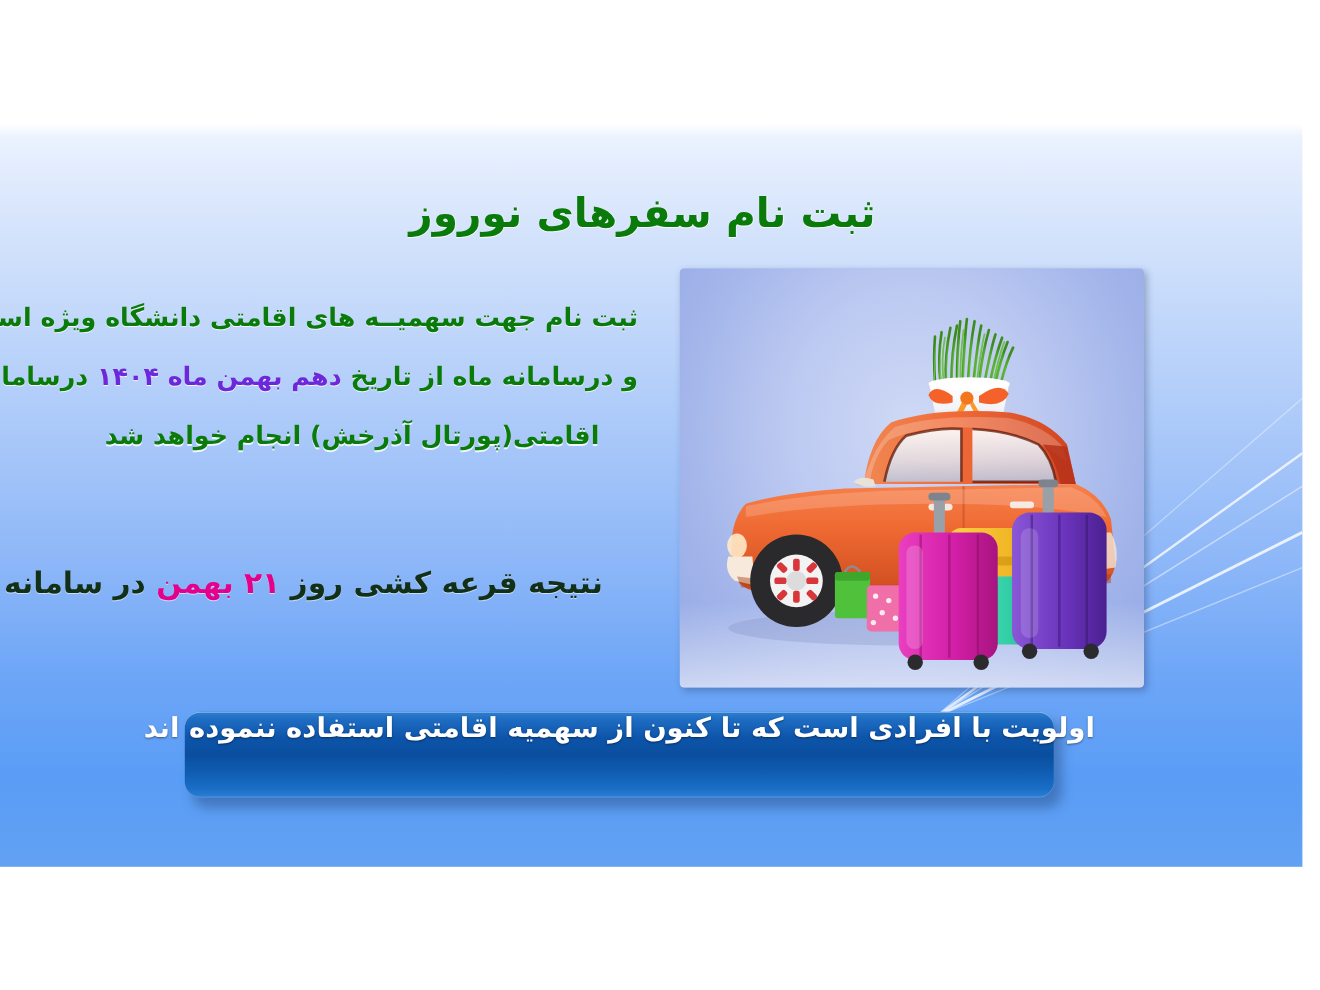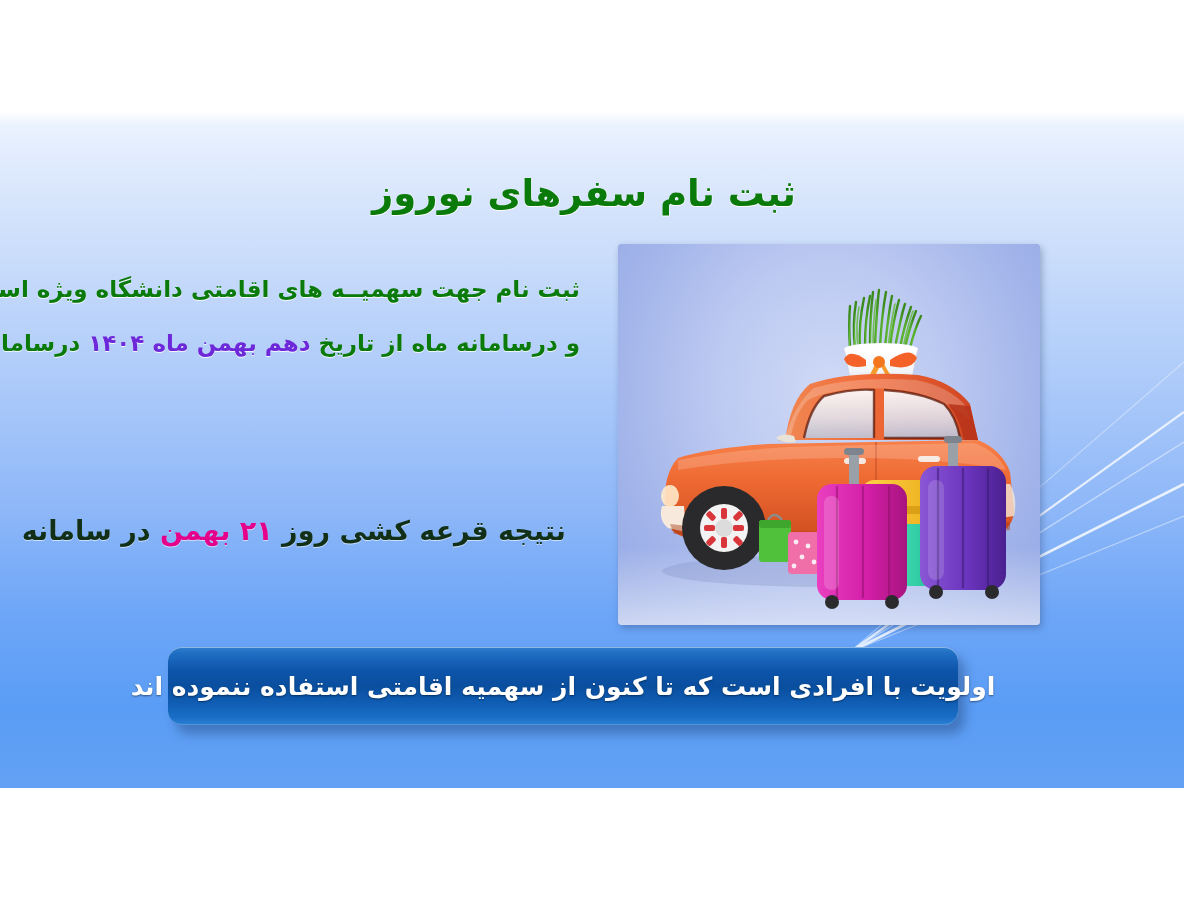--- a/index.html
+++ b/index.html
@@ -86,21 +86,21 @@
     text-shadow: 0 1px 0 rgba(255,255,255,0.8);
     white-space: nowrap;
   }
   .hl {
     color: #6d28d9;
   }
 
   
   .text-col-2 {
     position: absolute;
-    right: 634px;
+    right: 652px;
     top: 512px;
     width: 520px;
     text-align: right;
     direction: rtl;
   }
   .para-line-2 {
     font-size: 27px;
     font-weight: bold;
     color: #123018;
     line-height: 38px;
@@ -155,21 +155,21 @@
         #1f6ec4 8%,
         #0d55ab 30%,
         #0a4e9e 50%,
         #0f5cb2 70%,
         #1a6ec6 90%,
         #2b80d4 100%);
     box-shadow: 7px 9px 11px rgba(20,45,90,0.35),
                 inset 0 1px 0 rgba(255,255,255,0.45),
                 inset 0 -1px 0 rgba(255,255,255,0.18);
     display: flex;
-    align-items: center;
+    align-items: flex-start;
     justify-content: center;
     direction: rtl;
   }
   .banner-text {
     font-size: 25px;
     font-weight: bold;
     color: #ffffff;
     letter-spacing: 0.4px;
     text-shadow: 0 1px 2px rgba(0,0,0,0.45);
     white-space: nowrap;
@@ -190,20 +190,21 @@
       <line x1="866" y1="540" x2="1200" y2="404" stroke-width="1.2" opacity="0.5"></line>
       <line x1="866" y1="540" x2="1200" y2="250" stroke-width="1.1" opacity="0.45"></line>
     </g>
   </svg>
 
   <div class="headline">ثبت نام سفرهای نوروز</div>
 
   <div class="text-col">
     <div class="para-line">ثبت نام جهت سهمیــه های اقامتی دانشگاه ویژه اسفند</div>
     <div class="para-line"><span>و درسامانه ماه از تاریخ </span><span class="hl">دهم بهمن ماه ۱۴۰۴</span><span> درسامانه</span></div>
+    <div class="para-line">اقامتی(پورتال آذرخش) انجام خواهد شد</div>
   </div>
 
   <div class="text-col-2">
     <div class="para-line-2"><span>نتیجه قرعه کشی روز </span><span class="hl">۲۱ بهمن</span><span> در سامانه</span></div>
   </div>
 
   <div class="photo-frame">
     <div class="photo-inner"></div>
     <div class="photo-floor"></div>
 

